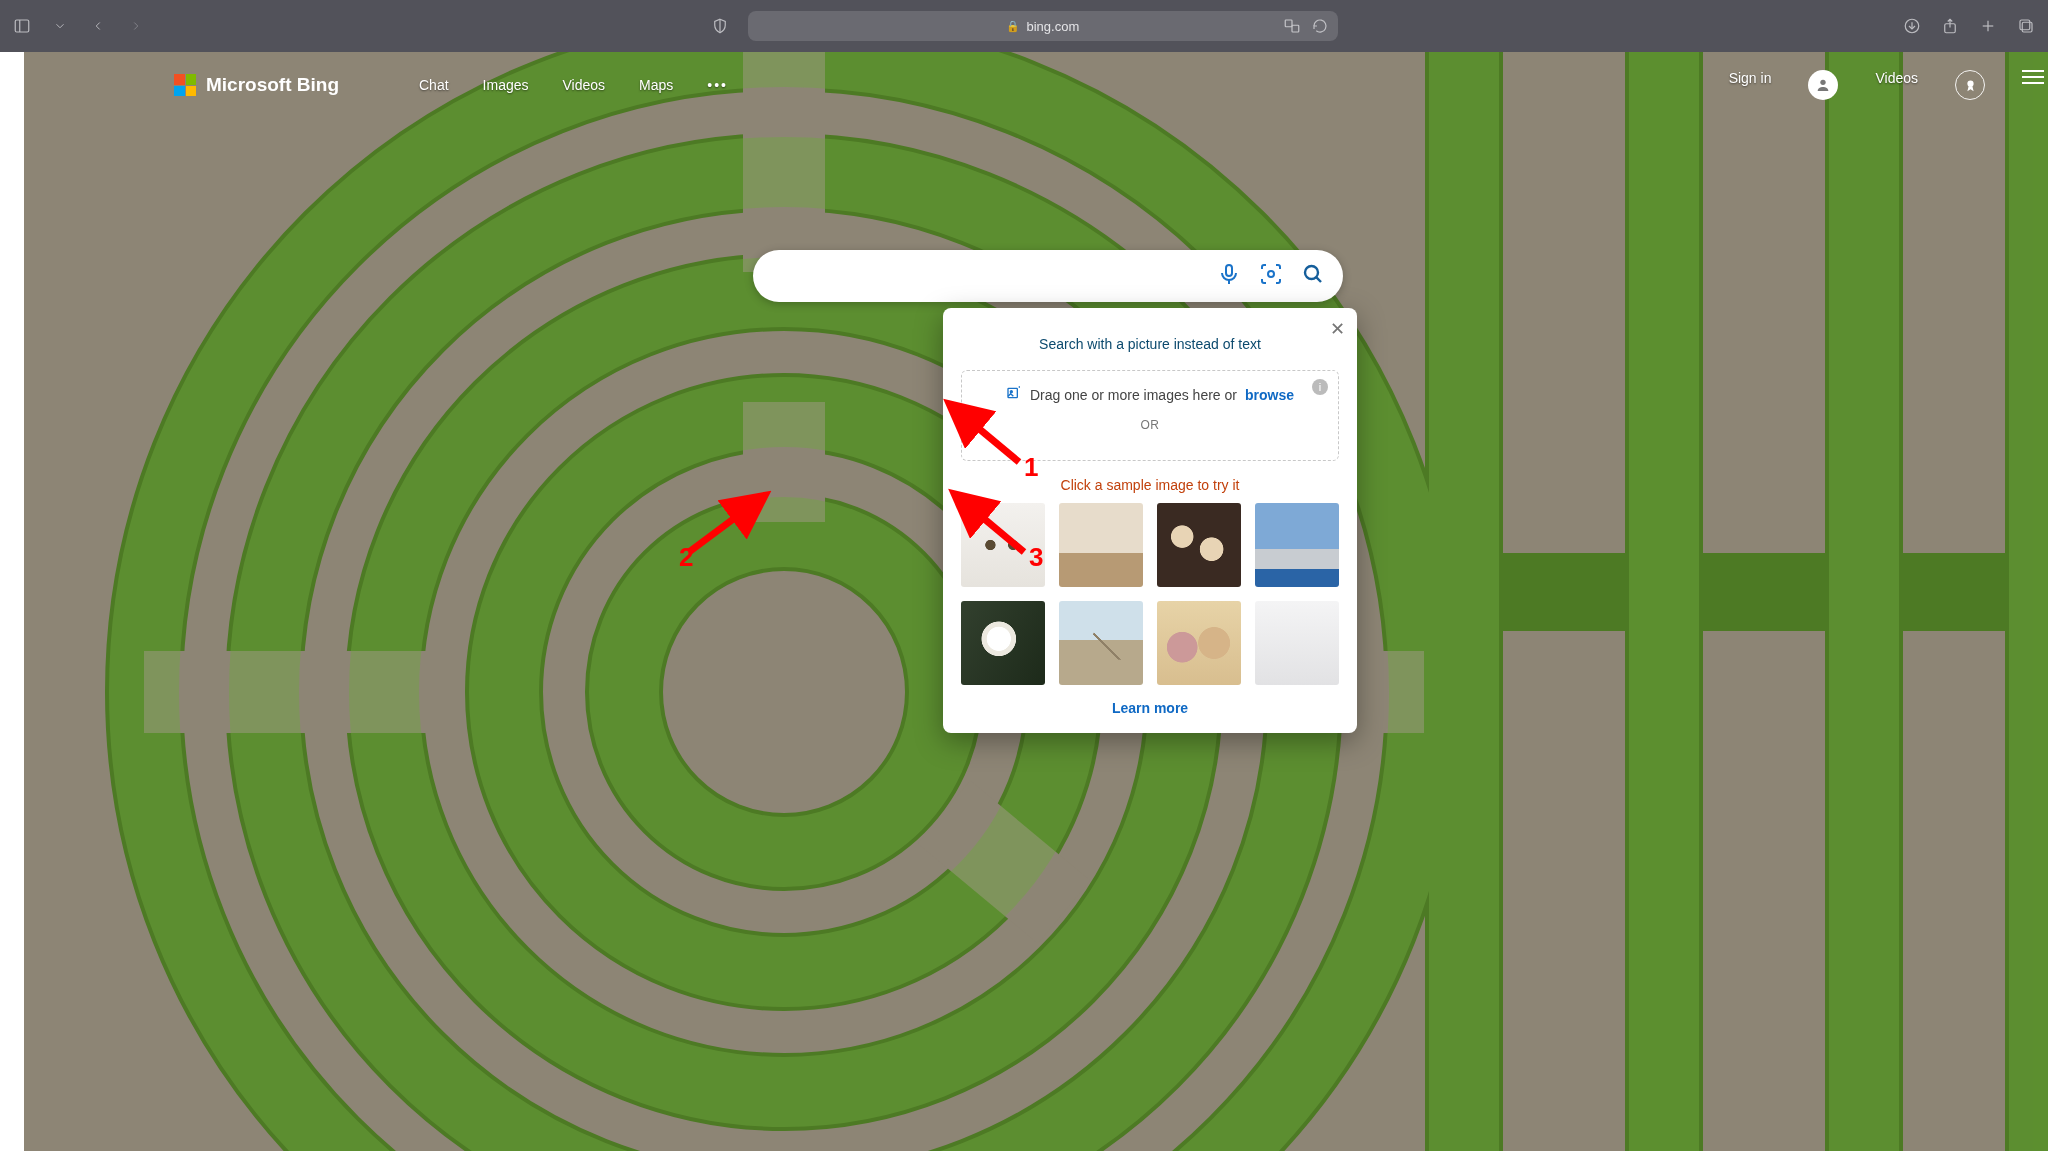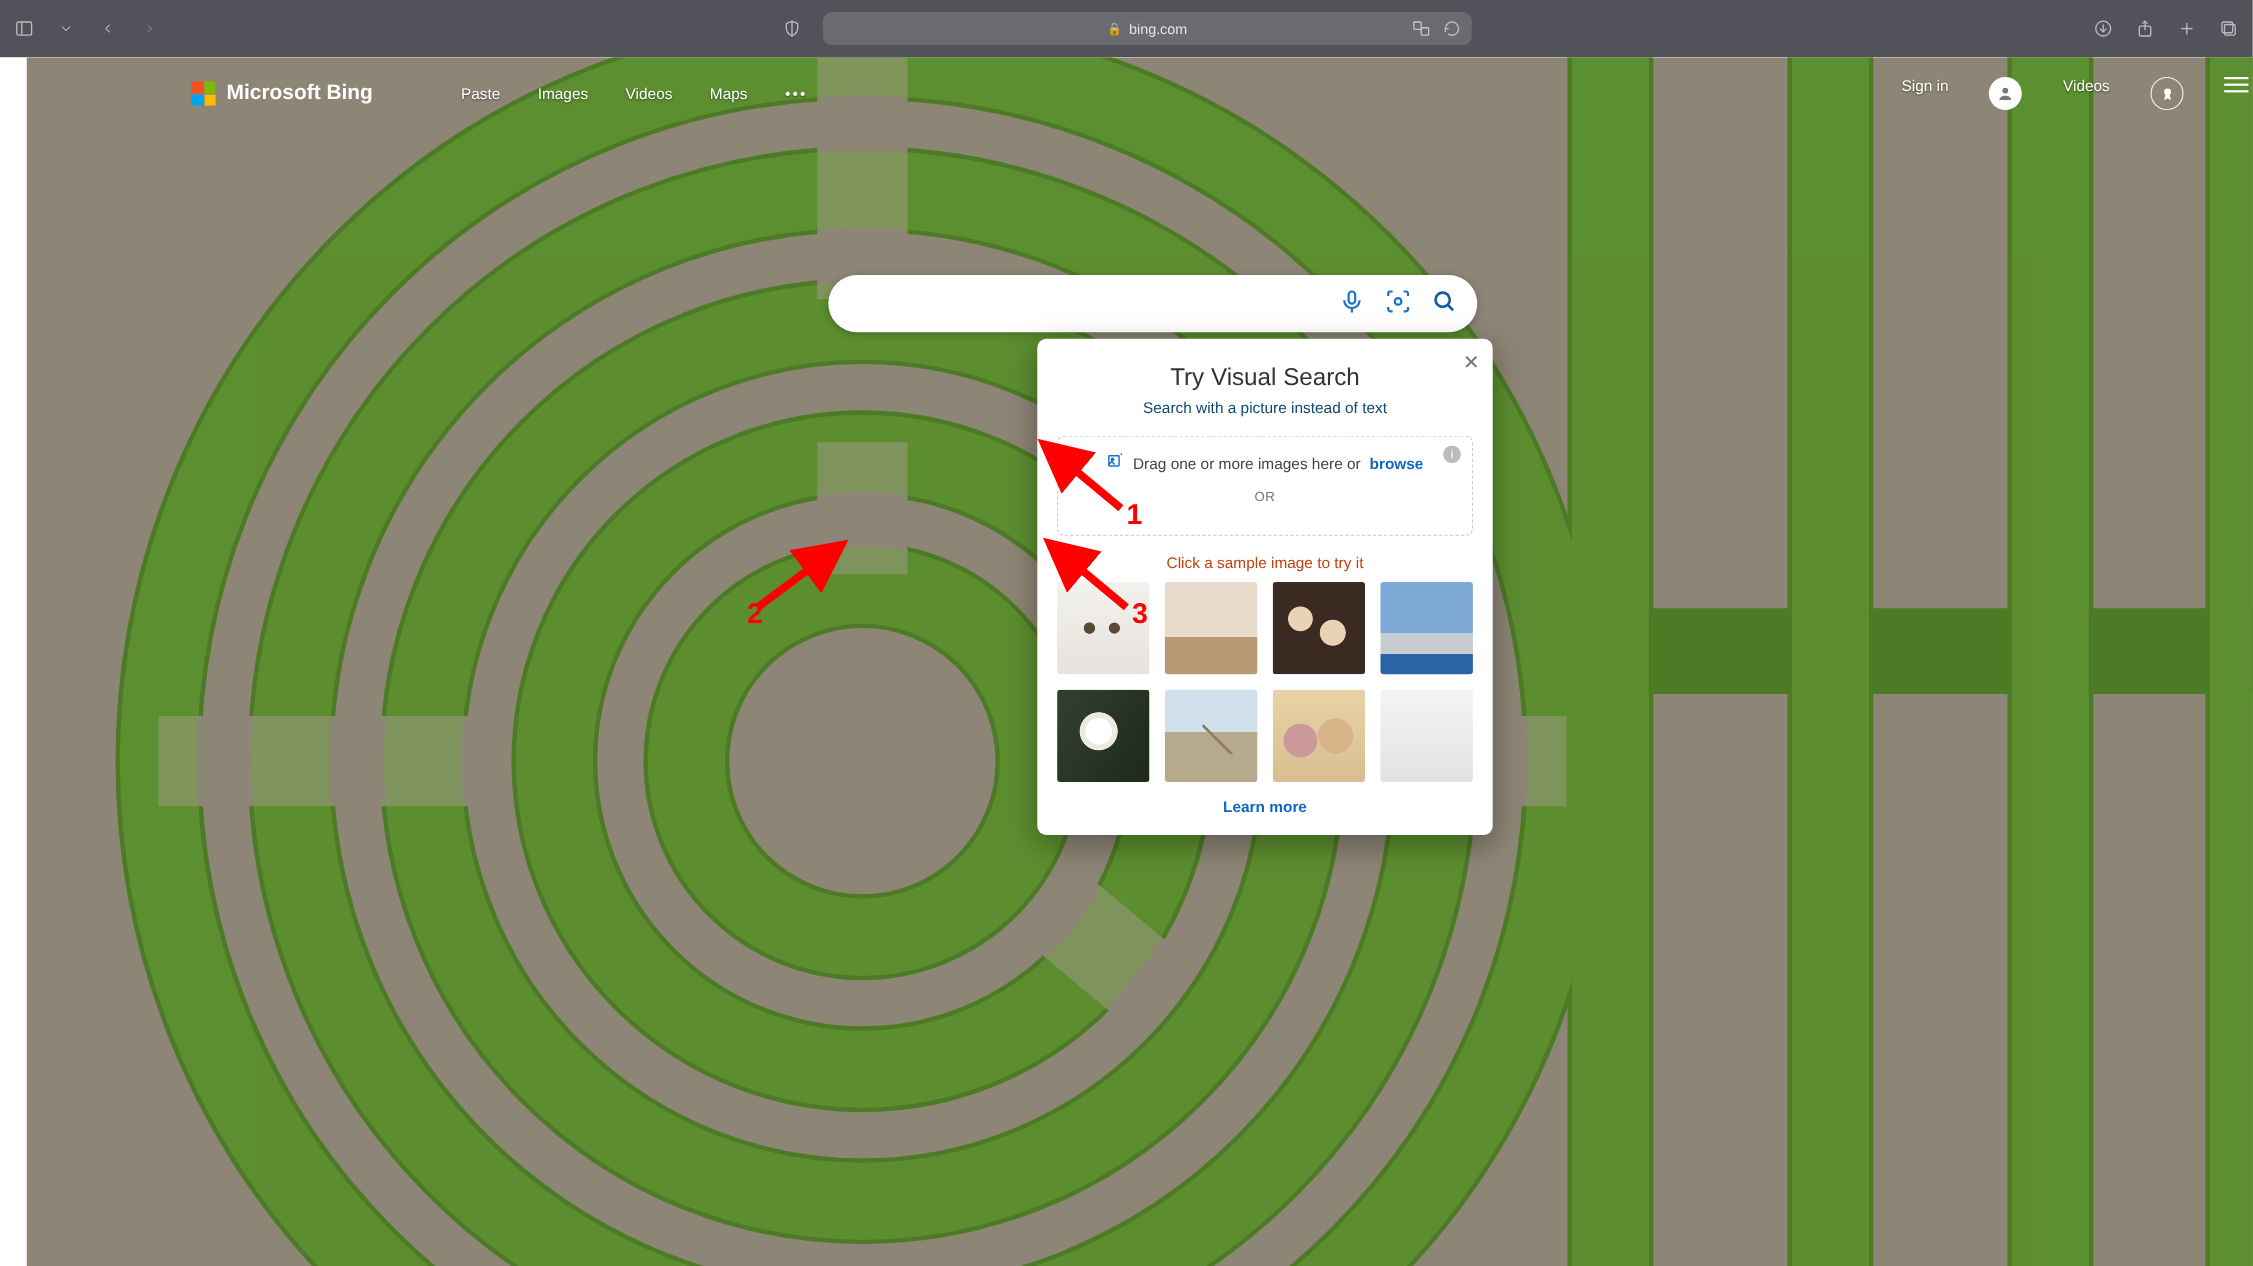--- a/index.html
+++ b/index.html
@@ -279,21 +279,21 @@
     <div class="logo">
       <span class="logo-squares">
           <span></span>
           <span></span>
           <span></span>
           <span></span>
         </span>
       <span>Microsoft Bing</span>
     </div>
     <div class="nav-links">
-      <span>Paste</span>
+      <span>Chat</span>
       <span>Images</span>
       <span>Videos</span>
       <span>Maps</span>
     </div>
     <span class="nav-dots">•••</span>
 
     <div class="nav-right">
       <span>Sign in</span>
       <span class="avatar">
         <svg viewBox="0 0 24 24">
@@ -339,21 +339,20 @@
         <svg viewBox="0 0 24 24" fill="none" stroke="#155e9b" stroke-width="2.4">
           <circle cx="10.5" cy="10.5" r="6.5"></circle>
             <line x1="20" y1="20" x2="15.2" y2="15.2"></line>
         </svg>
       </span>
     </div>
   </div>
 
   <div class="vs-panel">
     <span class="close">✕</span>
-    <div class="vs-title">Try Visual Search</div>
     <div class="vs-sub">Search with a picture instead of text</div>
 
     <div class="drop-zone">
       <span class="dz-info">i</span>
       <div class="dz-top">
         <span class="dzicon">
           <svg viewBox="0 0 24 24" fill="none" stroke="#1a73c9" stroke-width="2">
             <rect x="3" y="5" width="14" height="14" rx="1"></rect>
               <circle cx="8" cy="10" r="1.5" fill="#1a73c9"></circle>
             <path d="M3 17l4-4 4 4"></path>

